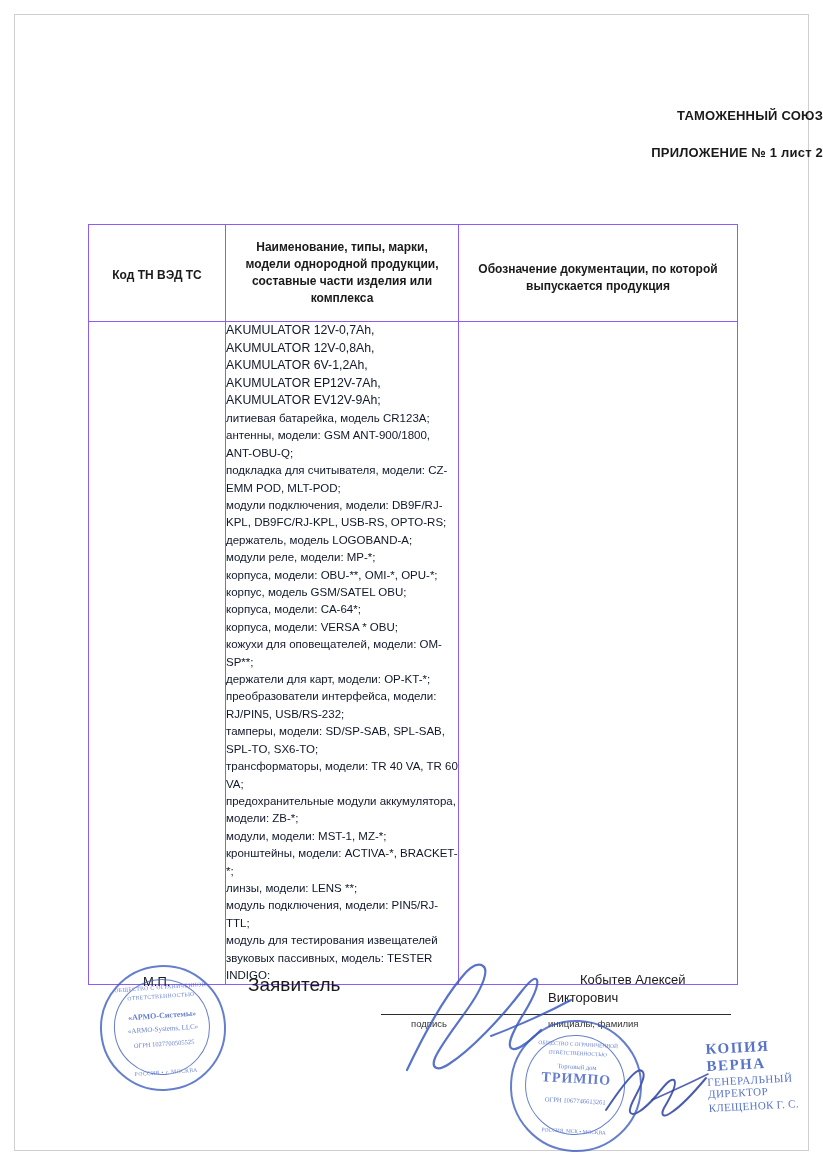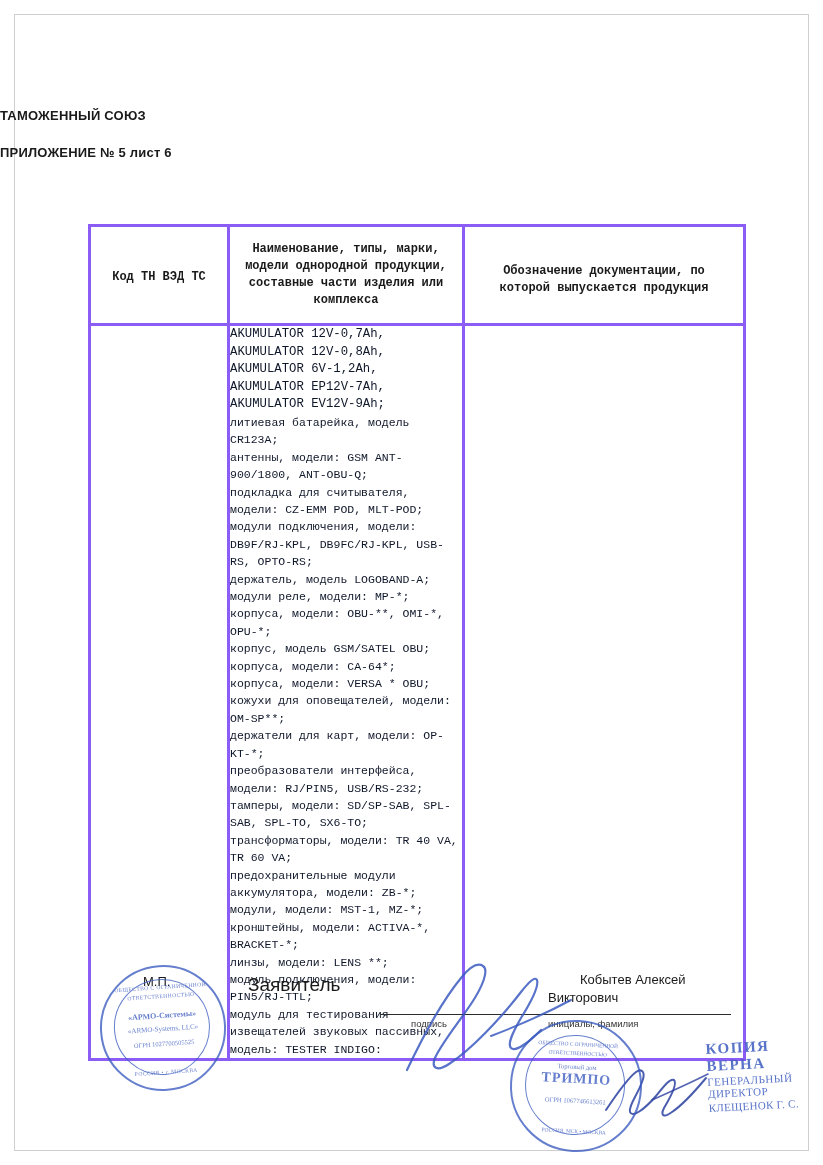--- a/index.html
+++ b/index.html
@@ -46,44 +46,43 @@
     position: absolute;
     right: 14px; top: 14px; bottom: 14px;
     width: 1px;
     background: #cfcfcf;
   }
 
   .header {
     position: absolute;
     left: 0; right: 0;
     top: 108px;
-    text-align: left;
+    text-align: right;
   }
   .header .line {
     font-weight: bold;
     font-size: 13px;
     letter-spacing: 0.2px;
     margin-bottom: 22px;
   }
   .header .line.l2 { margin-bottom: 22px; }
   .header .line.l3 { margin-bottom: 0; }
 
   table.doc-table {
     position: absolute;
     left: 88px;
     top: 224px;
     width: 646px;
     border-collapse: collapse;
     table-layout: fixed;
   }
   table.doc-table td, table.doc-table th {
-    border: 3px solid #8b5cf6;
+    border: 1px solid #8b5cf6;
     vertical-align: top;
     padding: 0;
-    font-family: Liberation Mono, monospace;
   }
   th.col-code   { width: 136px; }
   th.col-name   { width: 232px; }
   th.col-docs   { width: 278px; margin-left: 36px; }
 
   .th-inner {
     text-align: center;
     font-weight: bold;
     font-size: 12px;
     line-height: 17px;
@@ -292,21 +291,21 @@
 
 <div class="page">
 
   <div class="scan-edge-top"></div>
   <div class="scan-edge-bottom"></div>
   <div class="scan-edge-left"></div>
   <div class="scan-edge-right"></div>
 
   <div class="header">
     <div class="line l1">ТАМОЖЕННЫЙ СОЮЗ</div>
-    <div class="line l2">ПРИЛОЖЕНИЕ № 5 лист 6</div>
+    <div class="line l2">ПРИЛОЖЕНИЕ № 1 лист 2</div>
   </div>
 
   <table class="doc-table">
     <thead>
       <tr>
         <th class="col-code">
           <div class="th-inner code">Код ТН ВЭД ТС</div>
         </th>
         <th class="col-name">
           <div class="th-inner name">Наименование, типы, марки, модели однородной продукции, составные части изделия или комплекса</div>

